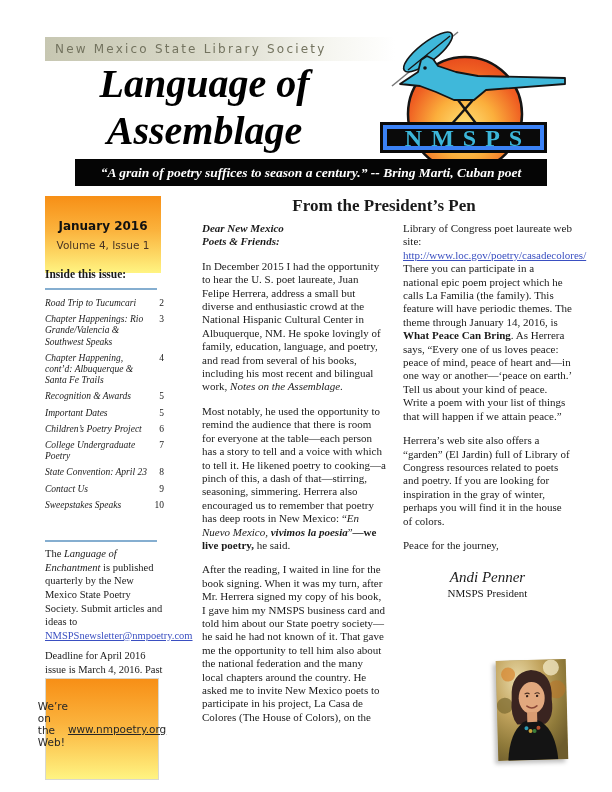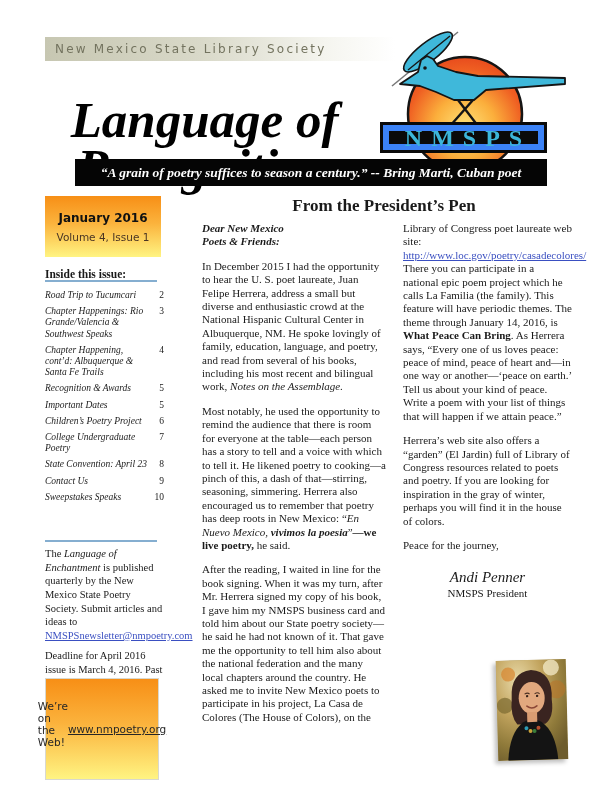--- a/index.html
+++ b/index.html
@@ -5,41 +5,41 @@
   html,body{margin:0;padding:0;background:#e8e8e8;}
   .page{position:relative;width:612px;height:792px;background:#ffffff;margin:0 auto;
         font-family:"Liberation Serif",serif;color:#1a1a1a;overflow:hidden;}
 
   
   .society-bar{position:absolute;left:45px;top:37px;width:350px;height:24px;
     background:linear-gradient(to right,#c7c7b2 0%,#d9d9c9 45%,#f5f5ef 80%,#ffffff 100%);
     font-family:"DejaVu Sans","Liberation Sans",sans-serif;font-size:12px;letter-spacing:2.2px;
     color:#73735f;line-height:24px;padding-left:10px;box-sizing:border-box;}
   .masthead-title{position:absolute;left:52px;top:60px;width:305px;text-align:center;
-    font-style:italic;font-weight:bold;font-size:51px;line-height:47px;color:#000;margin-top:37px;}
+    font-style:italic;font-weight:bold;font-size:40px;line-height:47px;color:#000;}
   .logo{position:absolute;left:378px;top:28px;width:190px;height:132px;}
   .logo svg{position:absolute;left:0;top:0;}
   .nmsps-bar{position:absolute;left:2px;top:94px;width:167px;height:31px;background:#0a0a0a;}
-  .nmsps-inner{position:absolute;left:3px;top:3px;right:3px;bottom:3px;border:6px solid #3b82f6;
+  .nmsps-inner{position:absolute;left:3px;top:3px;right:3px;bottom:3px;border:4px solid #3b82f6;
     display:flex;align-items:center;justify-content:center;}
   .nmsps-text{font-family:"Liberation Serif",serif;font-weight:bold;font-size:24px;color:#3cb6d9;
     letter-spacing:9px;padding-left:9px;line-height:1;}
   .quote-bar{position:absolute;left:75px;top:159px;width:472px;height:27px;background:#050505;
     color:#ffffff;font-style:italic;font-weight:bold;font-size:13.5px;
     display:flex;align-items:center;justify-content:center;}
 
   
-  .issue-box{position:absolute;left:45px;top:196px;width:116px;height:61px;
+  .issue-box{position:absolute;left:45px;top:196px;width:116px;height:77px;
     background:linear-gradient(to bottom,#f78f16 0%,#fbb33d 45%,#fff482 100%);
     display:flex;flex-direction:column;align-items:center;justify-content:center;
     font-family:"DejaVu Sans","Liberation Sans",sans-serif;}
   .issue-month{font-size:12px;font-weight:bold;color:#111;margin-bottom:6px;}
   .issue-volume{font-size:10.5px;color:#4a3423;}
   .toc{position:absolute;left:45px;top:268px;width:119px;}
-  .toc-heading{font-weight:bold;font-size:11.5px;margin-bottom:0;}
+  .toc-heading{font-weight:bold;font-size:11.5px;margin-bottom:8px;}
   .toc-rule{height:2px;background:#85aed0;width:112px;margin-bottom:8px;}
   .toc-row{display:flex;font-size:9.5px;line-height:1.18;margin-bottom:5px;}
   .toc-title{flex:1;padding-right:3px;font-style:italic;}
   .toc-page{width:13px;text-align:right;flex-shrink:0;}
   .pub-note{position:absolute;left:45px;top:540px;width:120px;font-size:10.5px;line-height:1.3;}
   .pub-rule{height:2px;background:#85aed0;width:112px;margin-bottom:5px;}
   .deadline-note{margin-top:7px;}
   .web-box{position:absolute;left:45px;top:678px;width:114px;height:102px;
     background:linear-gradient(to bottom,#f78f16 0%,#fbb33d 45%,#fff482 100%);
     border:1px solid #d8d8cf;box-sizing:border-box;
@@ -71,21 +71,21 @@
 </style>
 </head>
 <body>
 
 <div class="page">
 
   <div class="society-bar">New Mexico State Library Society</div>
 
   <div class="masthead-title">
     <div>Language of</div>
-    <div>Recognition</div>
+    <div>Assemblage</div>
   </div>
 
   <div class="logo">
     <svg width="190" height="132" viewBox="0 0 190 132">
 
       <g>
         <defs>
           <radialGradient id="sun" cx="50%" cy="62%" r="60%">
             <stop offset="0%" stop-color="#ffe37a"></stop>
             <stop offset="45%" stop-color="#fbaf3c"></stop>

